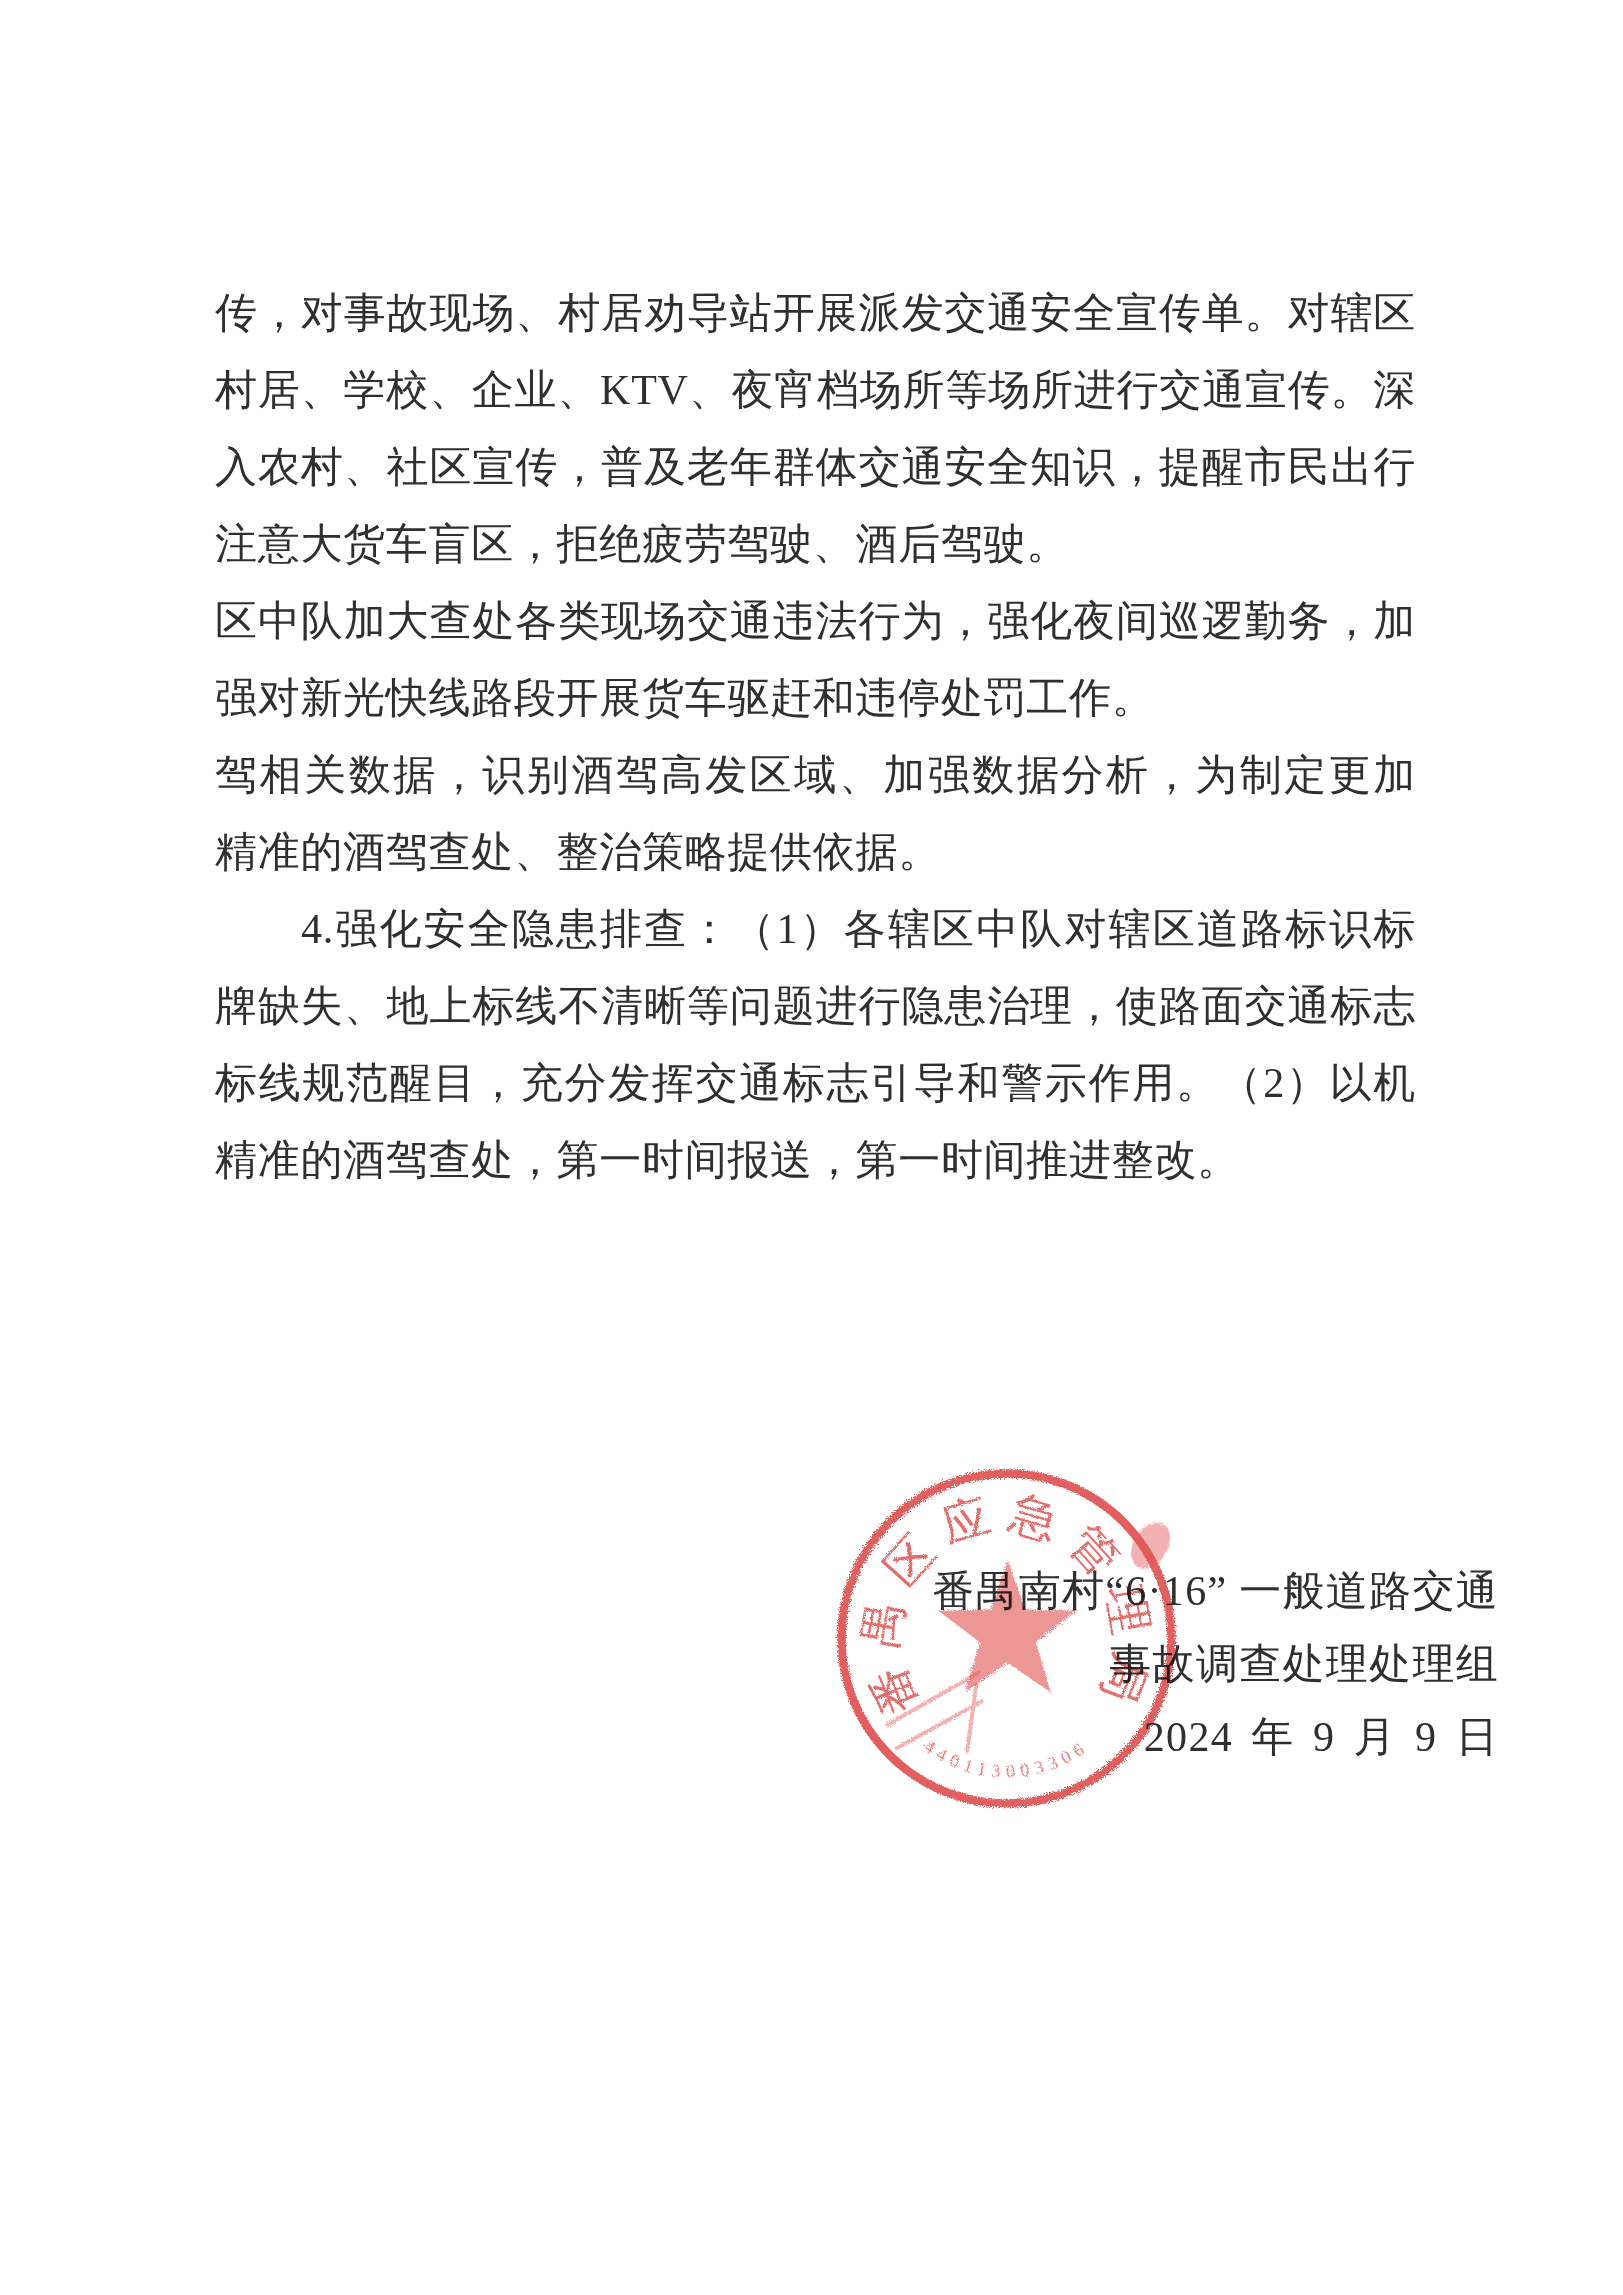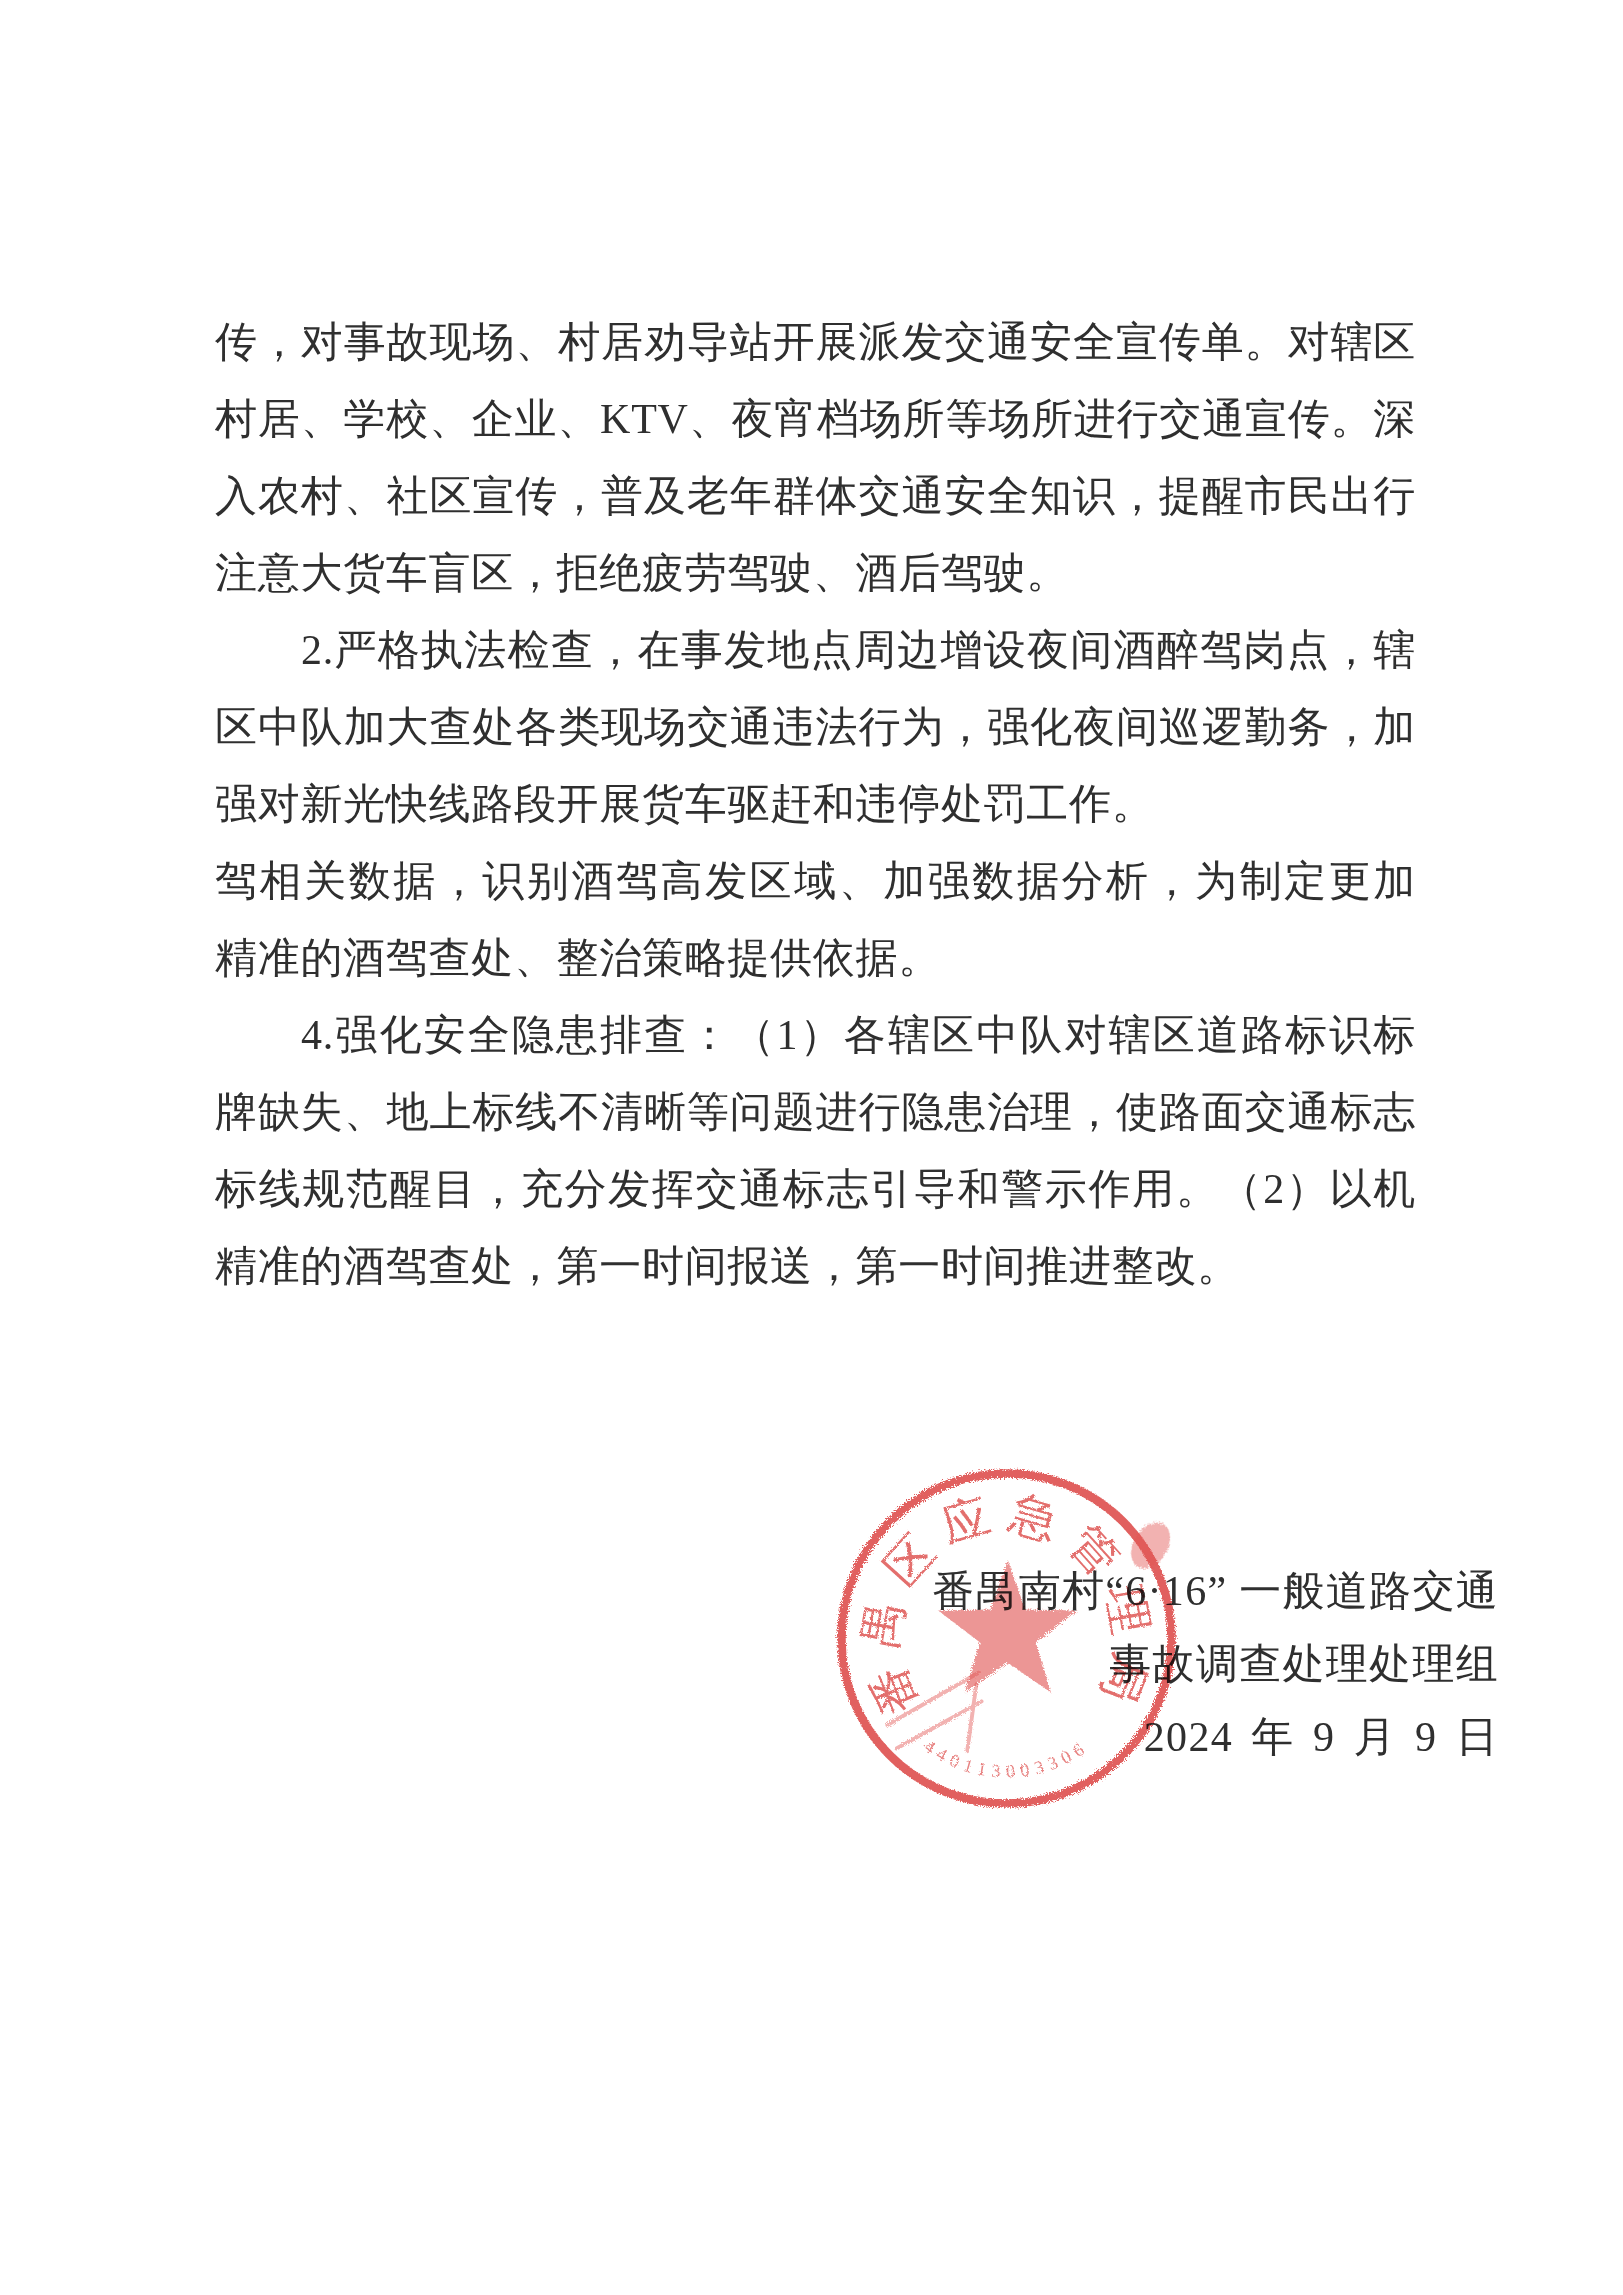--- a/index.html
+++ b/index.html
@@ -6,21 +6,21 @@
   .page{
     position:relative;
     width:1623px;height:2295px;
     background:#ffffff;
     overflow:hidden;
     font-family:"Liberation Serif","DejaVu Serif",serif;
   }
   
   .body-text{
     position:absolute;
-    left:215px;top:304px;width:1201px;
+    left:215px;top:275px;width:1201px;
     color:#2f2f2f;
     font-size:42px;
     line-height:77px;
   }
   .line{
     height:77px;
     overflow:hidden;
     white-space:nowrap;
     text-align:justify;
     text-align-last:justify;
@@ -58,21 +58,20 @@
 </head>
 <body>
 
 <div class="page">
 
   <div class="body-text">
     <div class="line">传，对事故现场、村居劝导站开展派发交通安全宣传单。对辖区</div>
     <div class="line">村居、学校、企业、KTV、夜宵档场所等场所进行交通宣传。深</div>
     <div class="line">入农村、社区宣传，普及老年群体交通安全知识，提醒市民出行</div>
     <div class="line para-end">注意大货车盲区，拒绝疲劳驾驶、酒后驾驶。</div>
-    <div class="line indent">2.严格执法检查，在事发地点周边增设夜间酒醉驾岗点，辖</div>
     <div class="line">区中队加大查处各类现场交通违法行为，强化夜间巡逻勤务，加</div>
     <div class="line para-end">强对新光快线路段开展货车驱赶和违停处罚工作。</div>
     <div class="line">驾相关数据，识别酒驾高发区域、加强数据分析，为制定更加</div>
     <div class="line para-end">精准的酒驾查处、整治策略提供依据。</div>
     <div class="line indent">4.强化安全隐患排查：（1）各辖区中队对辖区道路标识标</div>
     <div class="line">牌缺失、地上标线不清晰等问题进行隐患治理，使路面交通标志</div>
     <div class="line">标线规范醒目，充分发挥交通标志引导和警示作用。（2）以机</div>
     <div class="line para-end">精准的酒驾查处，第一时间报送，第一时间推进整改。</div>
   </div>
 

